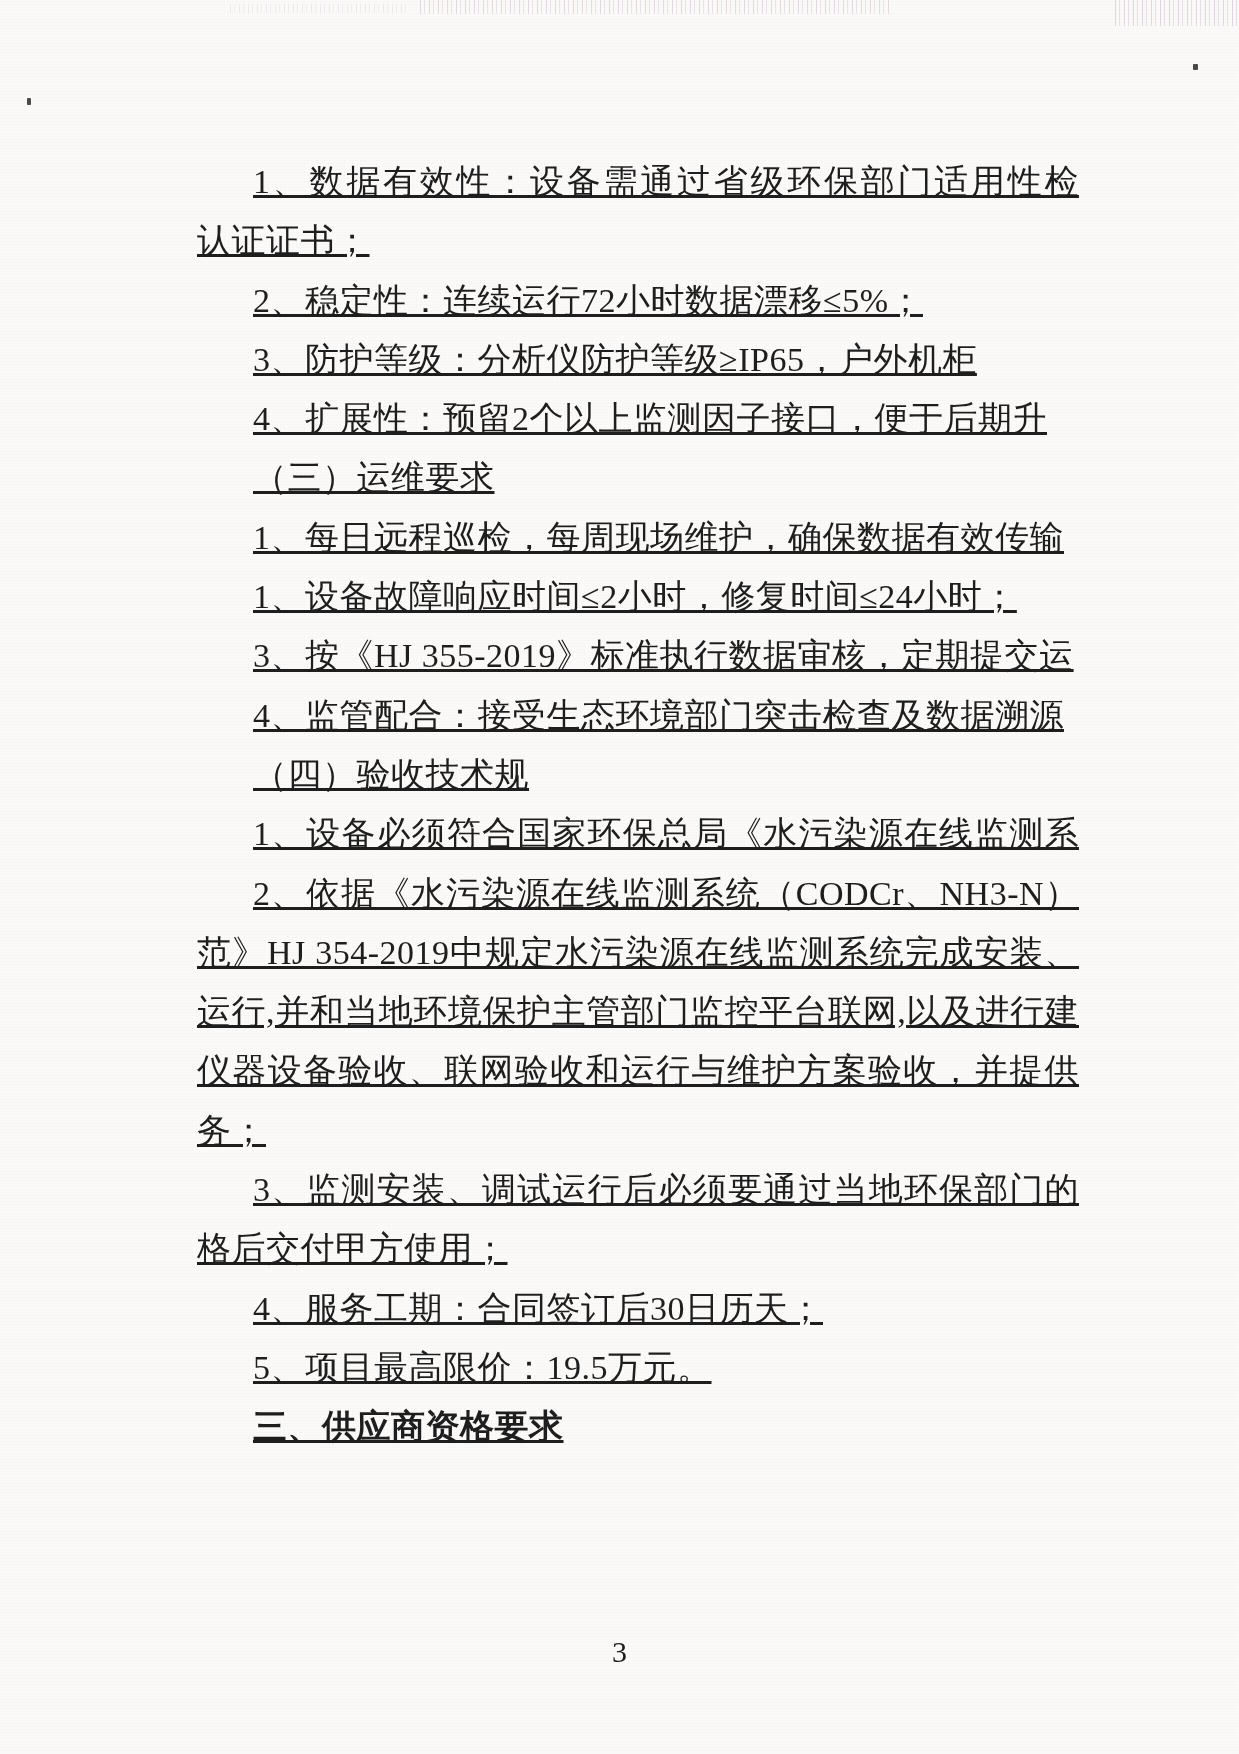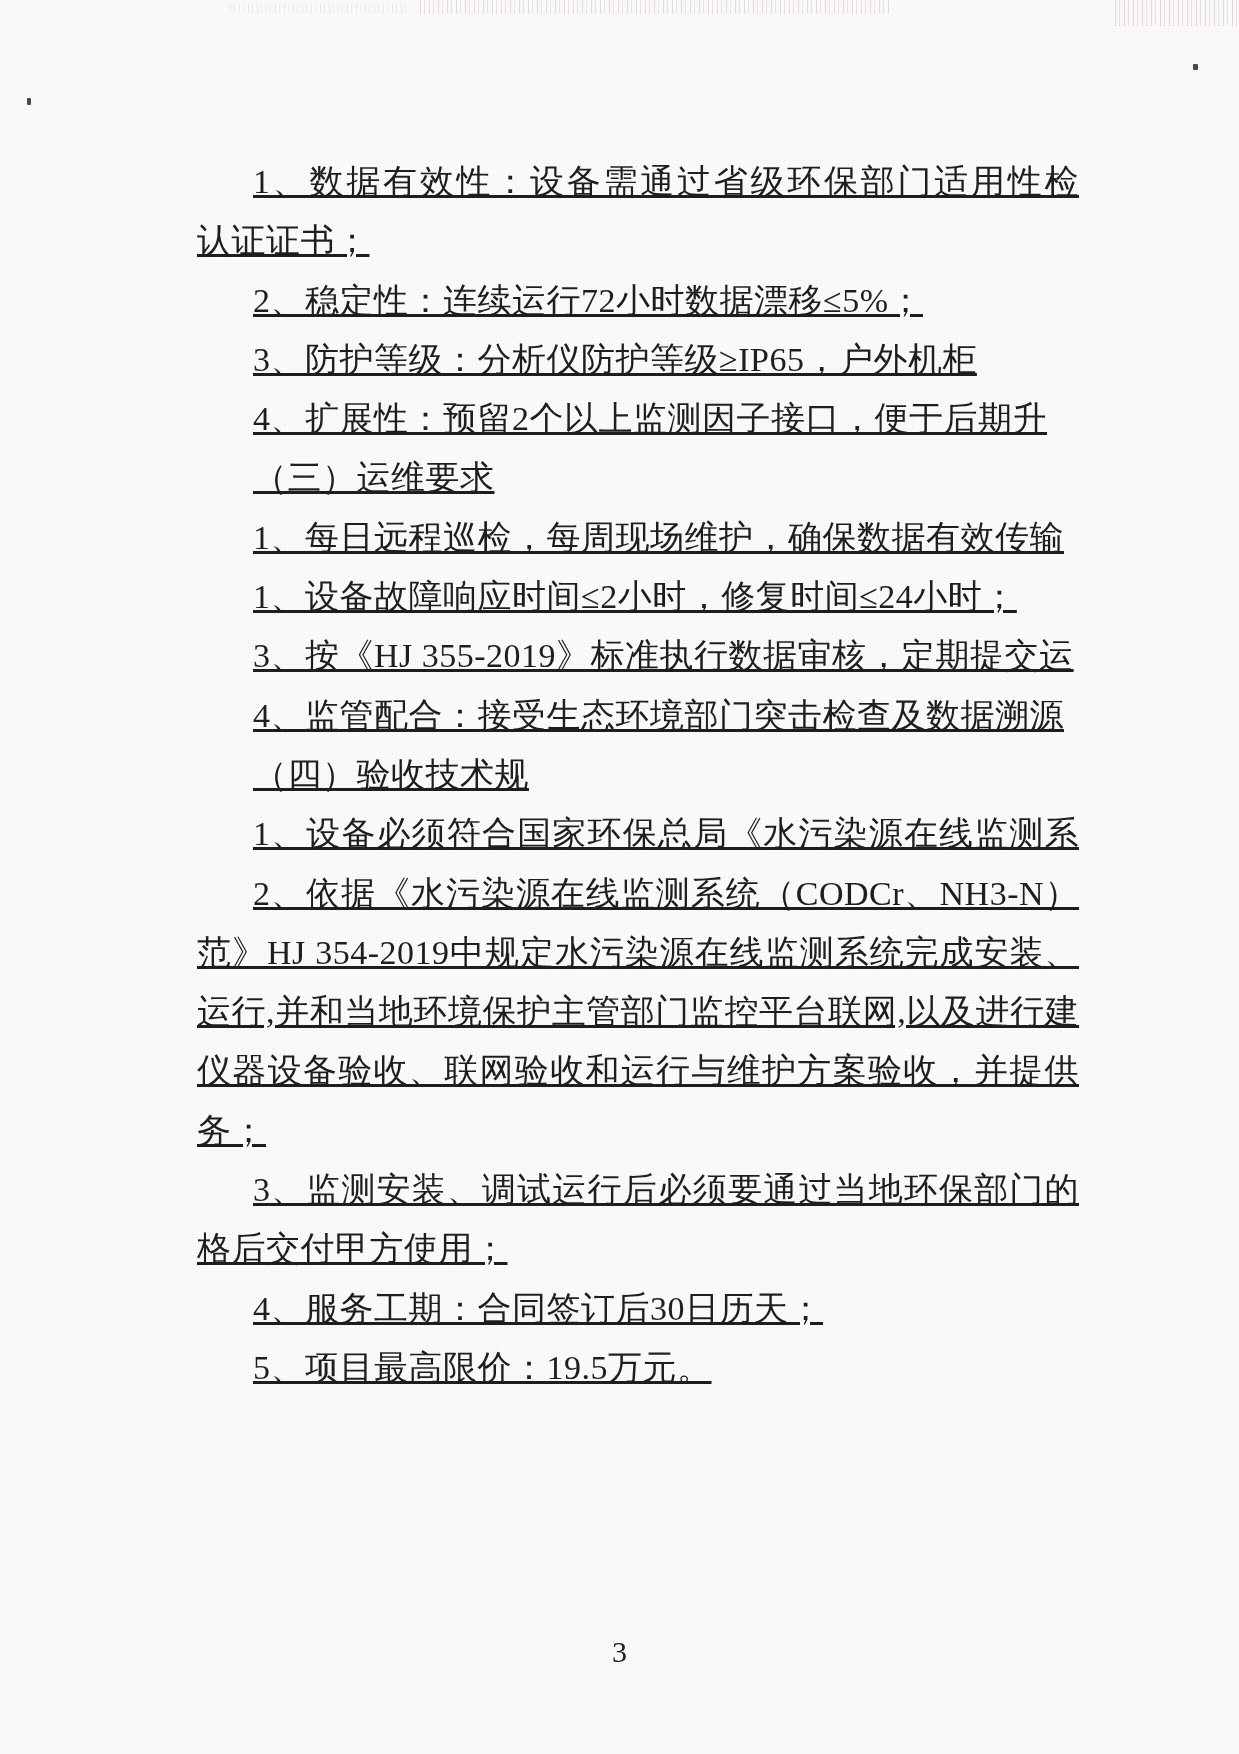--- a/index.html
+++ b/index.html
@@ -107,15 +107,16 @@
     <div class="line indent full">1、设备必须符合国家环保总局《水污染源在线监测系统技术要</div>
     <div class="line indent full">2、依据《水污染源在线监测系统（CODCr、NH3-N）验收技术规</div>
     <div class="line full">范》HJ 354-2019中规定水污染源在线监测系统完成安装、调试及试</div>
     <div class="line full">运行,并和当地环境保护主管部门监控平台联网,以及进行建设验收、</div>
     <div class="line full">仪器设备验收、联网验收和运行与维护方案验收，并提供运维培训服</div>
     <div class="line">务；</div>
     <div class="line indent full">3、监测安装、调试运行后必须要通过当地环保部门的验收，合</div>
     <div class="line">格后交付甲方使用；</div>
     <div class="line indent">4、服务工期：合同签订后30日历天；</div>
     <div class="line indent">5、项目最高限价：19.5万元。</div>
+    <div class="line indent bold">三、供应商资格要求</div>
   </div>
 
 <div class="page-number">3</div>
 
 </body></html>

